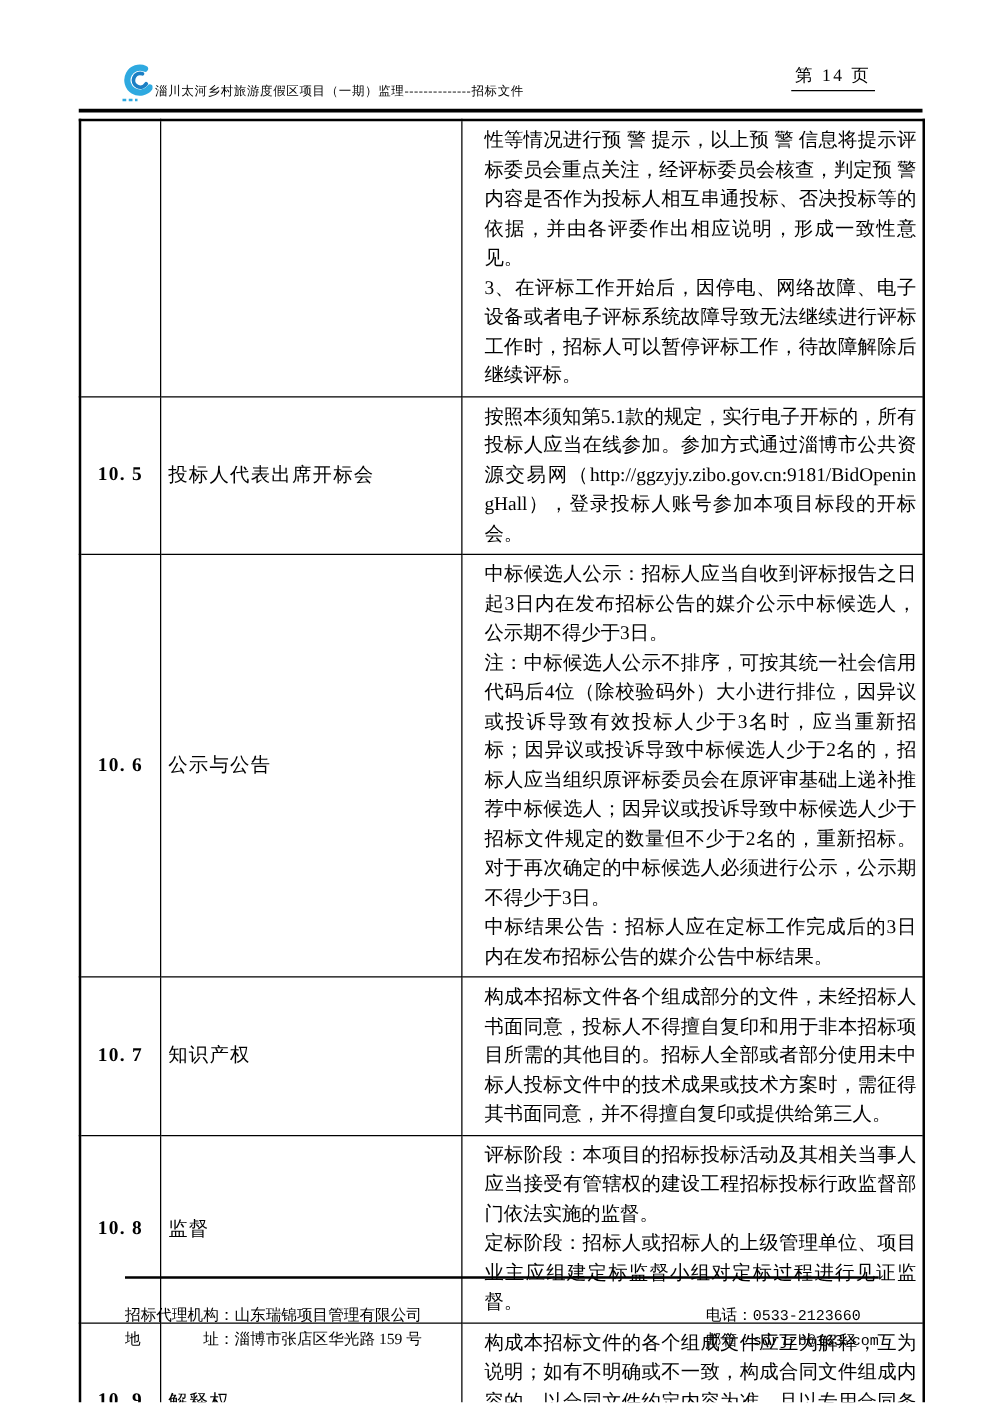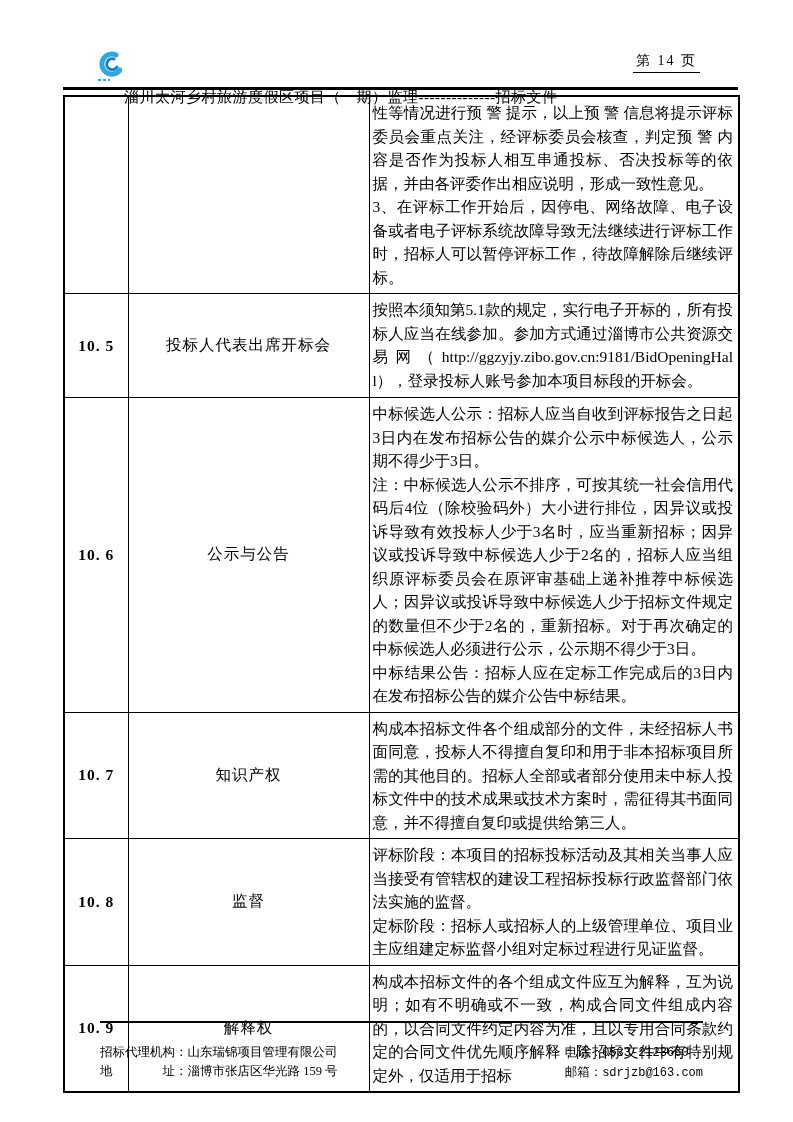--- a/index.html
+++ b/index.html
@@ -13,21 +13,21 @@
     overflow: hidden;
   }
   
   .header { position: absolute; top: 0; left: 0; width: 100%; height: 95px; }
   .logo {
     position: absolute; left: 96px; top: 50px; width: 26px; height: 34px;
   }
   .logo svg { display: block; }
   .doc-title {
     position: absolute; left: 124px; top: 66px;
-    font-size: 15px; letter-spacing: 0.5px; white-space: nowrap; margin-top: 22px;
+    font-size: 10px; letter-spacing: 0.5px; white-space: nowrap;
   }
   .page-number {
     position: absolute; right: 93px; top: 52px;
     font-size: 14px; border-bottom: 1.5px solid #000; padding: 0 3px 2px 3px;
     letter-spacing: 2px;
   }
   .header-rule {
     position: absolute; left: 63px; top: 87px; width: 675px; height: 2.5px;
     background: #000;
   }
@@ -40,25 +40,25 @@
   }
   td { border: 1px solid #000; vertical-align: top; }
   col.c-no { width: 64px; }
   col.c-label { width: 241px; }
   col.c-body { width: 370px; }
   td.cell-no {
     text-align: center; vertical-align: middle;
     font-size: 15.5px; letter-spacing: 1px; font-weight: bold;
   }
   td.cell-label {
-    text-align: center; vertical-align: middle;
+    text-align: left; vertical-align: middle;
     font-size: 15.5px; letter-spacing: 1px; padding: 0 6px; font-family: Liberation Serif, serif;
   }
   td.cell-content {
-    padding: 4px 5px 4px 3px;
+    padding: 4px 5px 4px 18px;
     font-size: 15.5px; line-height: 23.5px;
     text-align: justify;
   }
   td.cell-content p { margin: 0; word-break: break-all; }
   tr.h0 { height: 168px; }
   tr.h1 { height: 104px; }
   tr.h2 { height: 305px; }
   tr.h3 { height: 124px; }
   tr.h4 { height: 118px; }
   tr.h5 { height: 93px; }

